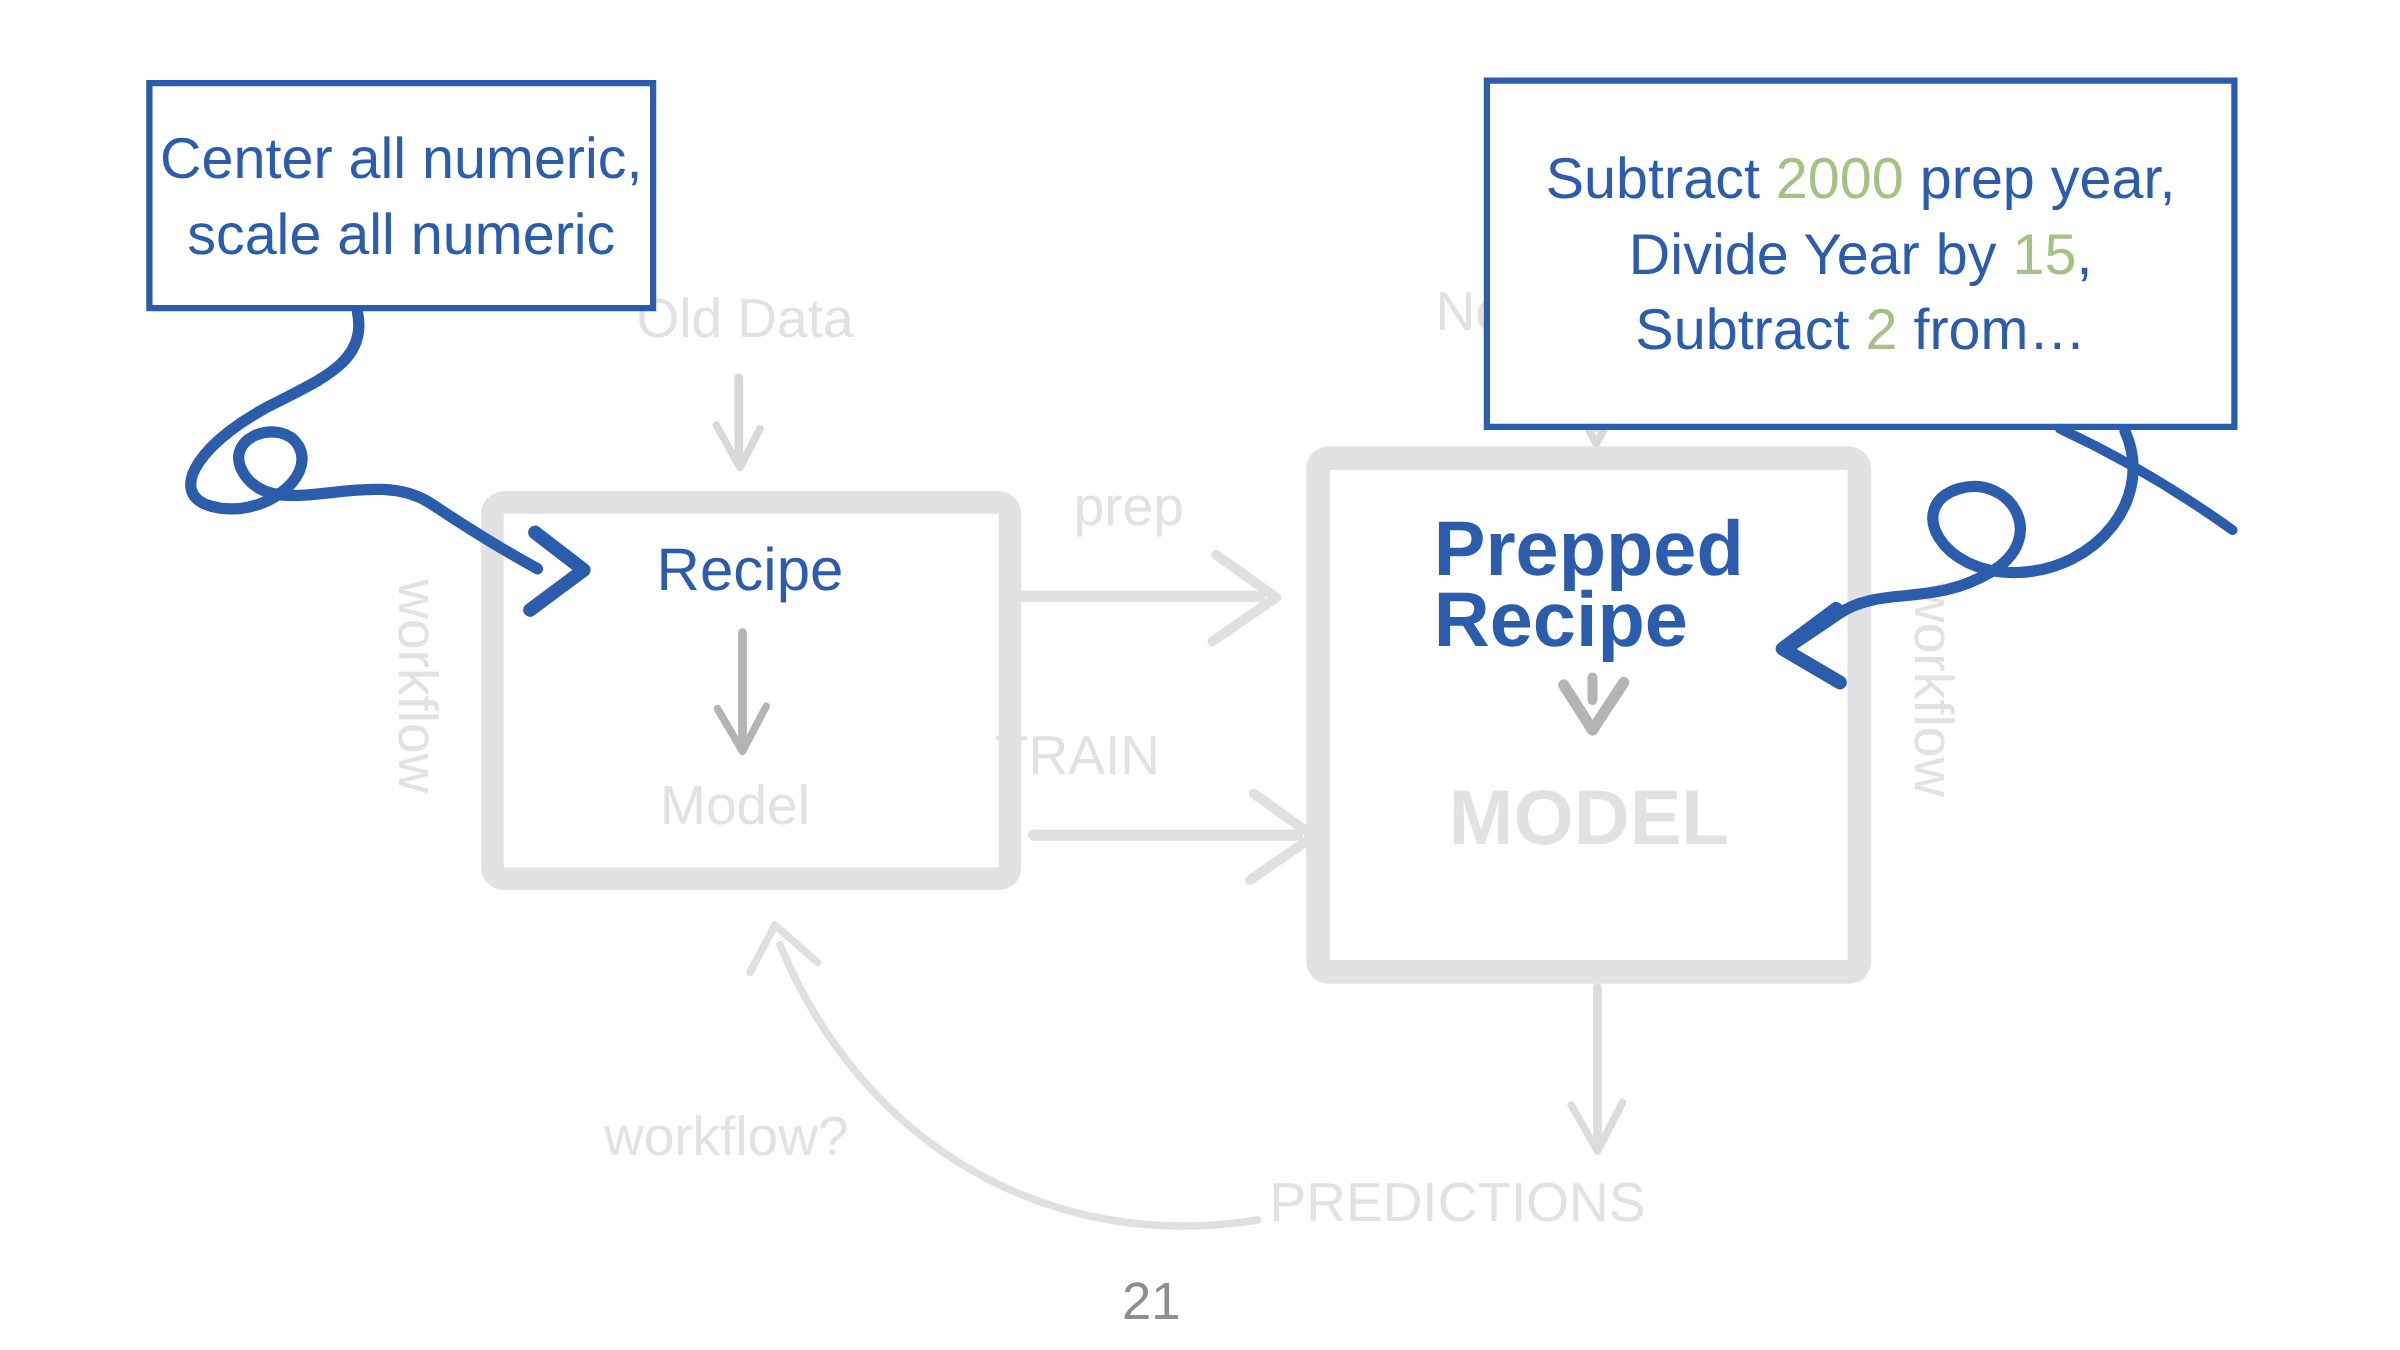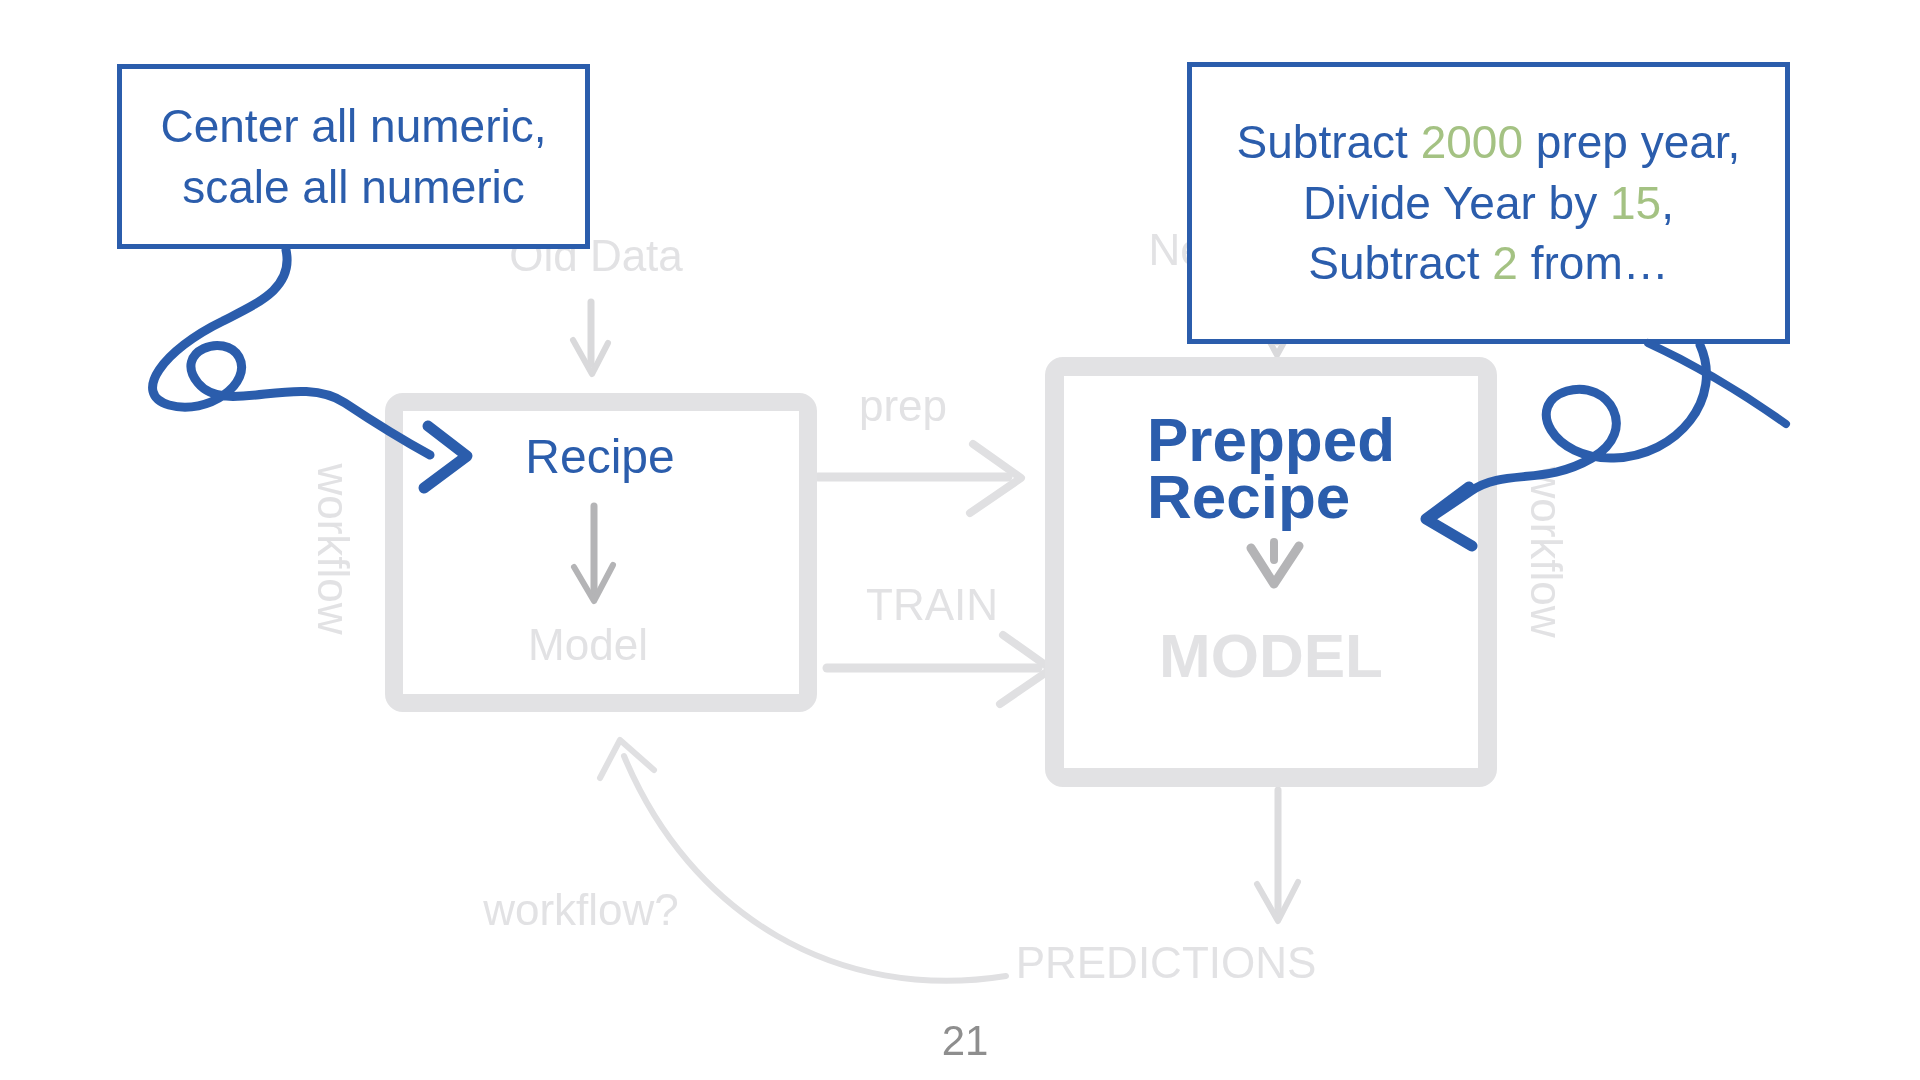--- a/index.html
+++ b/index.html
@@ -14,21 +14,21 @@
   .vlabel{position:absolute;transform:translate(-50%,-50%) rotate(90deg);
           white-space:nowrap;font-size:44px;color:#e2e2e4;}
   .gbox{position:absolute;border:18px solid #e2e2e4;border-radius:18px;
         box-sizing:border-box;background:transparent;}
   #left-gray-box{left:385px;top:393px;width:432px;height:319px;}
   #right-gray-box{left:1045px;top:357px;width:452px;height:430px;border-width:19px;}
   .callout{position:absolute;border:5px solid #2b5dac;background:#ffffff;
            box-sizing:border-box;display:flex;flex-direction:column;
            justify-content:center;text-align:center;color:#2b5dac;
            font-size:46px;line-height:1.32;}
-  #callout-left{left:117px;top:64px;width:473px;height:185px;}
+  #callout-left{left:117px;top:64px;width:408px;height:185px;}
   #callout-right{left:1187px;top:62px;width:603px;height:282px;}
   .two-line{text-align:left;font-size:62px;line-height:57px;font-weight:bold;}
   #recipe-label{font-size:48px;}
   #page-number{position:absolute;transform:translate(-50%,-50%);
                font-size:42px;color:#8e8e8e;}
 </style>
 </head>
 <body>
 
 <div class="slide">
@@ -74,21 +74,21 @@
       <g stroke="#e0e0e2">
         <path d="M1006 976 C 838 1003 690 915 624 756" stroke-width="6"></path>
         <path d="M600 778 L620 740 L654 770" stroke-width="6"></path>
       </g>
     </g>
   </svg>
 
   <div class="lbl faded" style="left:596px;top:256px;">Old Data</div>
   <div class="lbl faded" style="left:1245px;top:250px;">New Data</div>
   <div class="lbl faded" style="left:903px;top:406px;">prep</div>
-  <div class="lbl faded" style="left:932px;top:605px;">TRAIN</div>
+  <div class="lbl faded" style="left:862px;top:605px;">TRAIN</div>
   <div class="lbl faded" style="left:1166px;top:963px;">PREDICTIONS</div>
   <div class="lbl faded" style="left:581px;top:910px;">workflow?</div>
 
   <div class="gbox" id="left-gray-box"></div>
   <div class="gbox" id="right-gray-box"></div>
 
   <div class="vlabel" style="left:333px;top:549px;">workflow</div>
   <div class="vlabel" style="left:1546px;top:552px;">workflow</div>
 
   <div class="lbl blue" id="recipe-label" style="left:600px;top:457px;">Recipe</div>
@@ -124,15 +124,15 @@
       <g>
         <path d="M1700 345 C 1724 398 1678 456 1614 458 C 1552 460 1524 404 1567 391
                  C 1609 379 1640 431 1592 458 C 1544 486 1505 468 1471 491
                  C 1455 502 1443 510 1434 516" stroke-width="9"></path>
         <path d="M1786 424 C 1737 389 1689 362 1648 343" stroke-width="8"></path>
         <path d="M1469 487 L1426 519 L1472 546" stroke-width="11"></path>
       </g>
     </g>
   </svg>
 
-  <div id="page-number" style="left:921px;top:1041px;margin-left:44px;">21</div>
+  <div id="page-number" style="left:921px;top:1041px;">21</div>
 
 </div>
 
 </body></html>

